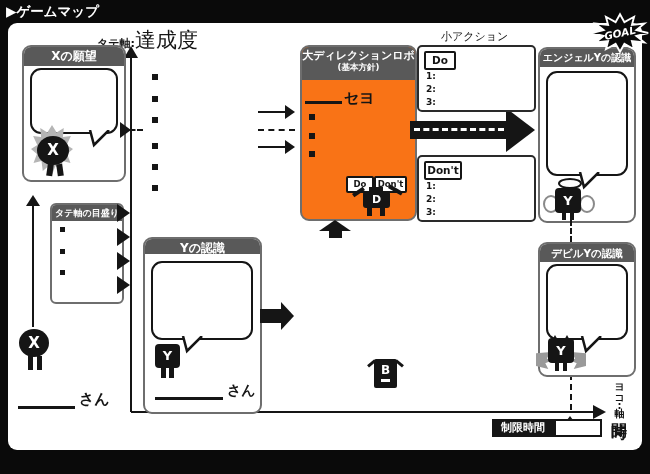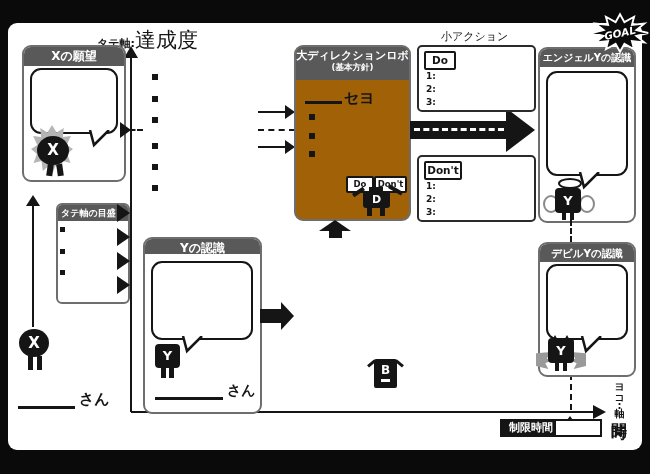--- a/index.html
+++ b/index.html
@@ -23,20 +23,21 @@
   .flame{position:absolute;background:#b5b5b5;
     clip-path:polygon(50% 0%,61% 15%,78% 6%,76% 24%,95% 22%,85% 40%,100% 48%,86% 58%,94% 76%,75% 72%,72% 92%,58% 82%,50% 100%,42% 82%,28% 92%,25% 72%,6% 76%,14% 58%,0% 48%,15% 40%,5% 22%,24% 24%,22% 6%,39% 15%);}
   .batwing{position:absolute;background:#9a9a9a;
     clip-path:polygon(100% 8%,0% 0%,28% 38%,0% 52%,38% 66%,18% 100%,100% 82%);}
 </style>
 </head>
 <body>
 
 <div id="root">
 
+  <div class="a" style="left:6px;top:3px;color:#fff;font-weight:bold;font-size:13.5px;">▶ゲームマップ</div>
 
   <div class="a" id="canvas"></div>
 
   <div class="a" style="left:97px;top:26px;white-space:nowrap;">
     <span style="font-size:11px;font-weight:bold;">タテ軸:</span><span style="font-size:21px;font-weight:normal;">達成度</span>
   </div>
 
   <div class="ln" style="left:130px;top:54px;width:2px;height:358px;"></div>
   <div class="tri" style="left:124px;top:43px;border-left-width:7px;border-right-width:7px;border-bottom:12px solid #151515;"></div>
 
@@ -65,21 +66,21 @@
   <div class="blt" style="left:152px;top:117px;"></div>
   <div class="blt" style="left:152px;top:143px;"></div>
   <div class="blt" style="left:152px;top:164px;"></div>
   <div class="blt" style="left:152px;top:185px;"></div>
 
   <div class="ln" style="left:258px;top:111px;width:30px;height:2px;"></div>
   <div class="tri" style="left:285px;top:105px;border-top-width:7px;border-bottom-width:7px;border-left:10px solid #151515;"></div>
   <div class="ln" style="left:258px;top:146px;width:30px;height:2px;"></div>
   <div class="tri" style="left:285px;top:140px;border-top-width:7px;border-bottom-width:7px;border-left:10px solid #151515;"></div>
 
-  <div class="bx" style="left:294px;top:45px;width:113px;height:172px;background:#a16207;">
+  <div class="bx" style="left:300px;top:45px;width:113px;height:172px;background:#f97316;">
     <div class="hdr" style="height:31px;padding-top:2px;">
       <div style="font-size:11px;line-height:13px;">大ディレクションロボ</div>
       <div style="font-size:8.5px;line-height:10px;">(基本方針)</div>
     </div>
   </div>
   <div class="ln" style="left:305px;top:101px;width:37px;height:2.5px;"></div>
   <div class="a" style="left:344px;top:89px;font-size:15px;font-weight:bold;">セヨ</div>
   <div class="blt" style="left:309px;top:114px;"></div>
   <div class="blt" style="left:309px;top:133px;"></div>
   <div class="blt" style="left:309px;top:151px;"></div>
@@ -148,21 +149,21 @@
   <div class="batwing" style="left:536px;top:352px;width:15px;height:17px;transform:scaleX(-1);"></div>
   <div class="batwing" style="left:571px;top:352px;width:15px;height:17px;"></div>
   <div class="headT" style="left:548px;top:338px;width:26px;height:25px;border-radius:4px;font-size:13px;line-height:25px;">Y</div>
   <div class="ln" style="left:555px;top:363px;width:4px;height:8px;"></div>
   <div class="ln" style="left:563px;top:363px;width:4px;height:8px;"></div>
 
   <div class="a" style="left:608px;top:377px;writing-mode:vertical-rl;text-orientation:upright;text-align:left;">
     <span style="font-size:10px;font-weight:bold;">ヨコ軸:</span><span style="font-size:16px;font-weight:bold;">時間</span>
   </div>
 
-  <div class="headT" style="left:492px;top:419px;width:62px;height:18px;font-size:11px;line-height:18px;margin-left:8px;">制限時間</div>
+  <div class="headT" style="left:492px;top:419px;width:62px;height:18px;font-size:11px;line-height:18px;">制限時間</div>
   <div class="a" style="left:554px;top:419px;width:44px;height:14px;border:2px solid #151515;background:#fff;"></div>
 
   <div class="bx" style="left:143px;top:237px;width:115px;height:173px;">
     <div class="hdr" style="height:15px;line-height:19px;font-size:12px;">Yの認識</div>
   </div>
   <div class="bub" style="left:151px;top:261px;width:98px;height:75px;">
     <svg class="tail" style="left:26px;" width="26" height="18">
         <path d="M4,0 L8,15 L23,0" fill="#fff" stroke="#151515" stroke-width="2.5"></path>
       </svg>
   </div>
@@ -176,21 +177,21 @@
   <div class="tri" style="left:281px;top:302px;border-top-width:14px;border-bottom-width:14px;border-left:13px solid #151515;"></div>
 
   <div class="ln" style="left:367px;top:362px;width:9px;height:3px;transform:rotate(-40deg);"></div>
   <div class="ln" style="left:395px;top:362px;width:9px;height:3px;transform:rotate(40deg);"></div>
   <div class="headT" style="left:374px;top:359px;width:23px;height:29px;border-radius:2px;font-size:12px;line-height:22px;">B</div>
   <div class="a" style="left:381px;top:379px;width:9px;height:3px;background:#fff;"></div>
 
   <div class="tri" style="left:319px;top:217px;border-left-width:16px;border-right-width:16px;border-bottom:11px solid #151515;"></div>
   <div class="ln" style="left:329px;top:228px;width:13px;height:10px;"></div>
 
-  <div class="bx" style="left:56px;top:203px;width:70px;height:97px;border-radius:6px;">
+  <div class="bx" style="left:50px;top:203px;width:70px;height:97px;border-radius:6px;">
     <div class="hdr" style="height:16px;line-height:16px;font-size:9px;">タテ軸の目盛り</div>
   </div>
   <div class="blt" style="left:60px;top:227px;width:5px;height:5px;"></div>
   <div class="blt" style="left:60px;top:249px;width:5px;height:5px;"></div>
   <div class="blt" style="left:60px;top:270px;width:5px;height:5px;"></div>
   <div class="tri" style="left:117px;top:204px;border-top-width:9px;border-bottom-width:9px;border-left:13px solid #151515;"></div>
   <div class="tri" style="left:117px;top:228px;border-top-width:9px;border-bottom-width:9px;border-left:13px solid #151515;"></div>
   <div class="tri" style="left:117px;top:252px;border-top-width:9px;border-bottom-width:9px;border-left:13px solid #151515;"></div>
   <div class="tri" style="left:117px;top:276px;border-top-width:9px;border-bottom-width:9px;border-left:13px solid #151515;"></div>
 

